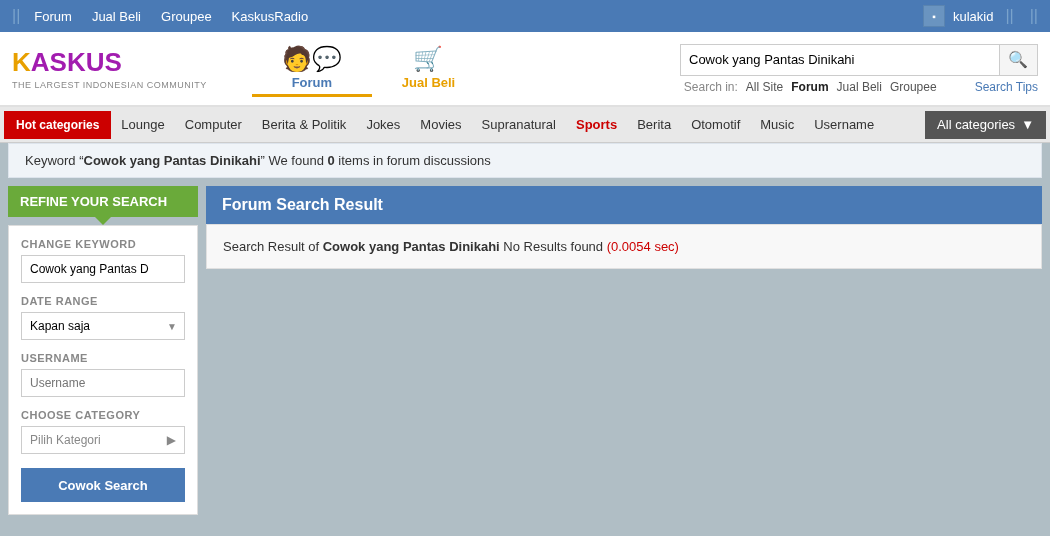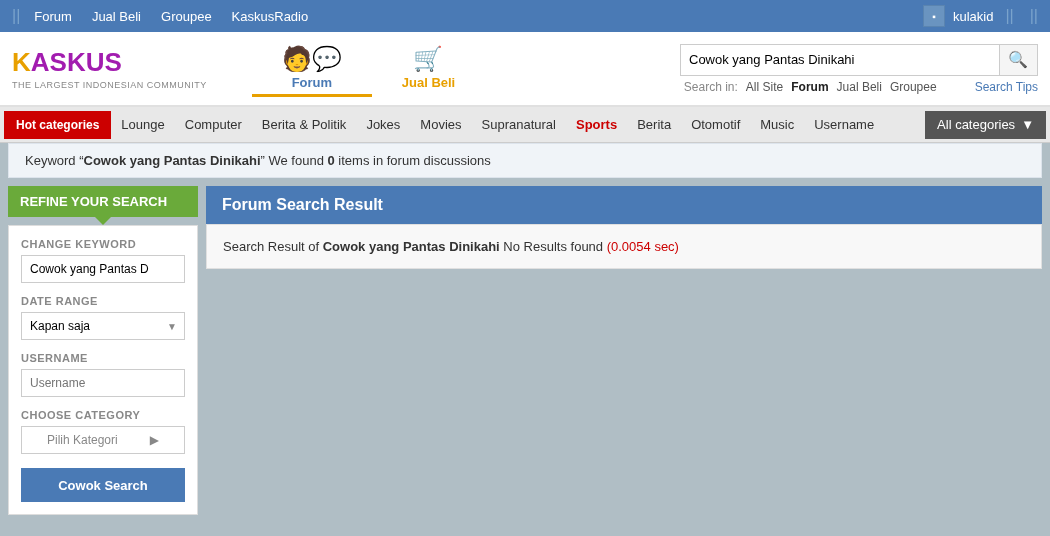--- a/index.html
+++ b/index.html
@@ -262,21 +262,21 @@
       font-size: 10px;
     }
     .category-select-wrapper {
       position: relative;
       margin-bottom: 14px;
     }
     .category-select-display {
       width: 100%;
       height: 28px;
       border: 1px solid #ccc;
-      padding: 0 25px;
+      padding: 0 8px;
       font-size: 12px;
       background: #fff;
       display: flex;
       align-items: center;
       justify-content: space-between;
       cursor: pointer;
       color: #888;
     }
     .refine-btn {
       background: #4a7ab5;

